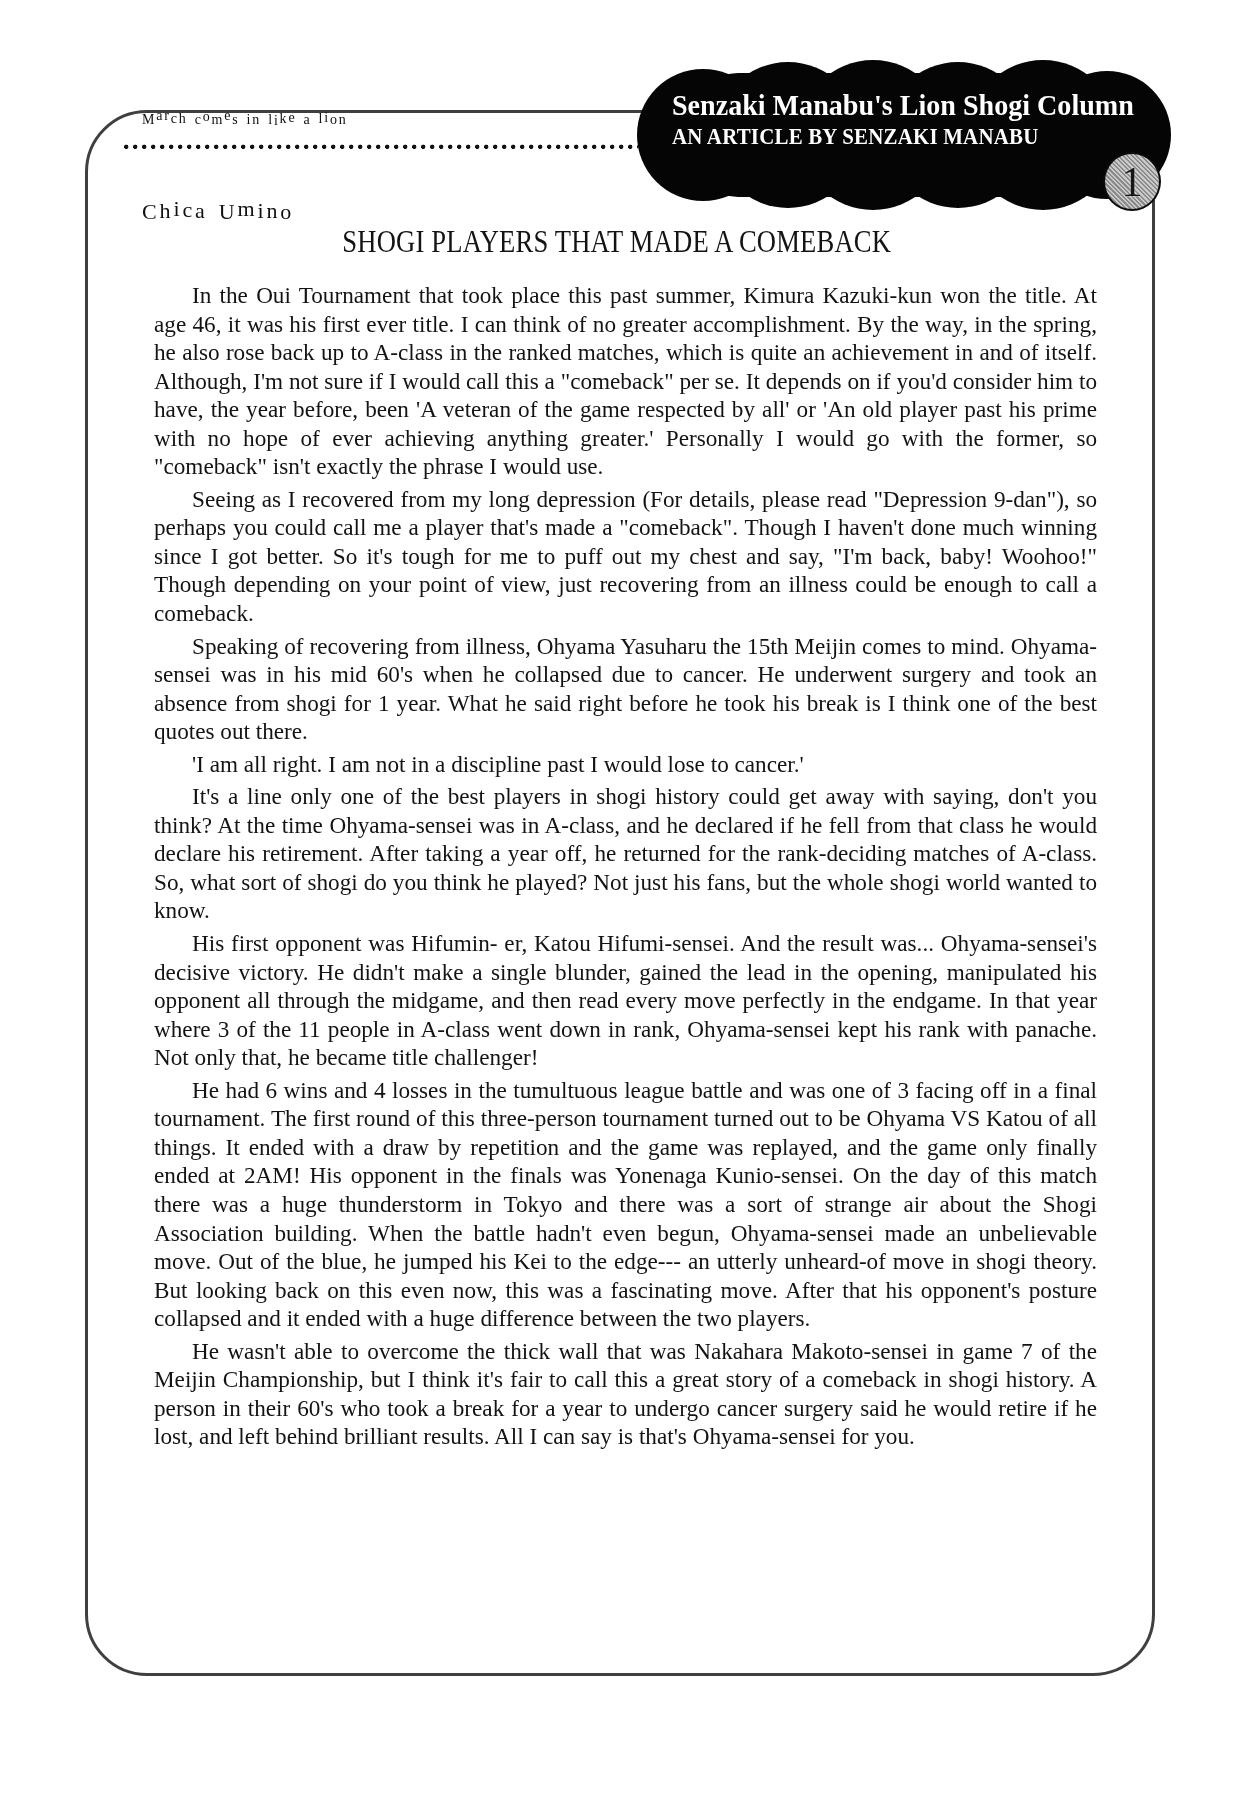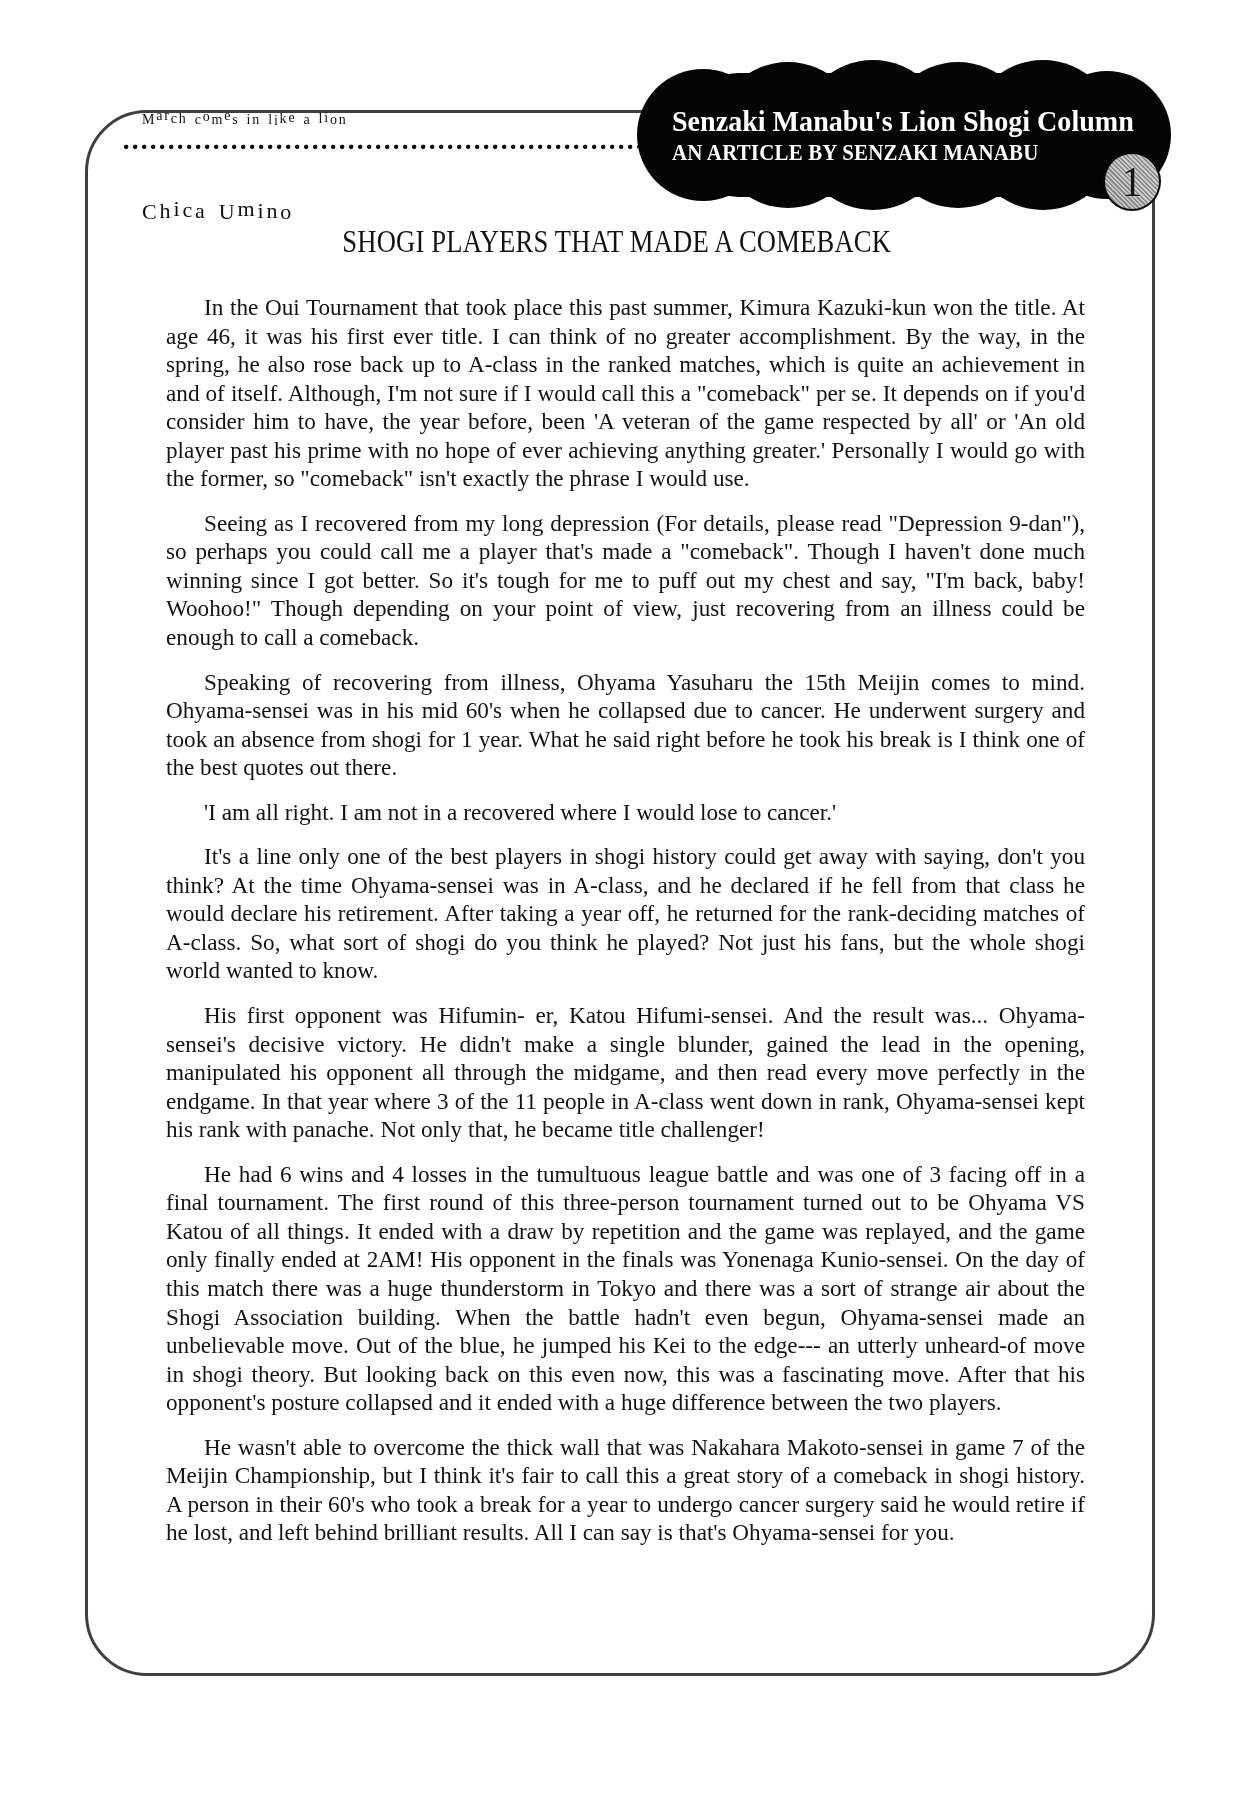--- a/index.html
+++ b/index.html
@@ -11,39 +11,39 @@
   .series-title{position:absolute;left:142px;top:110px;font-size:14px;letter-spacing:0.13em;
                 color:#101010;white-space:nowrap;}
   .dotted-divider{position:absolute;left:124px;top:144px;width:514px;height:6px;
                   background-image:radial-gradient(circle at 2.2px 2.8px,#131313 1.9px,transparent 2.5px);
                   background-size:9px 6px;background-repeat:repeat-x;}
   .author-name{position:absolute;left:142px;top:156px;font-size:22px;letter-spacing:0.13em;
                color:#101010;white-space:nowrap;margin-top:40px;}
   
   .cloud-banner{position:absolute;left:628px;top:55px;width:545px;height:160px;}
   .cloud-banner svg{display:block;width:100%;height:100%;}
-  .cloud-text{position:absolute;left:672px;top:90px;color:#ffffff;margin-top:16px;}
+  .cloud-text{position:absolute;left:672px;top:90px;color:#ffffff;}
   .cloud-title{font-size:28.5px;font-weight:600;white-space:nowrap;letter-spacing:0px;
                transform:scaleX(0.985);transform-origin:left center;}
   .cloud-subtitle{font-size:22.5px;font-weight:600;white-space:nowrap;letter-spacing:0.2px;
                   transform:scaleX(0.93);transform-origin:left center;margin-top:2px;}
   .page-number-badge{position:absolute;left:1103px;top:152px;width:58px;height:59px;border-radius:50%;
                      background-color:#a9a9a9;
                      background-image:repeating-linear-gradient(45deg,rgba(255,255,255,0.38) 0 1.6px,rgba(0,0,0,0.18) 1.6px 3.2px);
                      border:2.5px solid #0c0c0c;box-sizing:border-box;
                      display:flex;align-items:center;justify-content:center;}
   .page-number-badge span{font-size:42px;line-height:1;color:#161616;
                           text-shadow:0 0 2px rgba(255,255,255,0.7);}
   
   .article-title{position:absolute;left:85px;top:224px;width:1064px;text-align:center;}
   .article-title span{display:inline-block;font-size:31.5px;font-weight:500;white-space:nowrap;
                       transform:scaleX(0.845);transform-origin:center;letter-spacing:0.2px;color:#131313;}
   .article-body{position:absolute;left:150px;top:277px;width:951px;font-size:23.2px;
                 line-height:28.55px;text-align:justify;color:#131313;}
-  .article-body p{margin:16px;text-indent:38px;}
+  .article-body p{margin:4px;text-indent:38px;}
   .jitter span{display:inline-block;}
 </style>
 </head>
 <body>
 
 <div class="canvas">
 
   <div class="page-border"></div>
 
   <div class="series-title jitter"><span style="transform: translateY(2px);">M</span><span style="transform: translateY(-2px);">a</span><span style="transform: translateY(-2px);">r</span><span style="transform: translateY(1px);">c</span><span style="transform: translateY(1px);">h</span><span style="width: 0.5em; transform: translateY(3px);"> </span><span style="transform: translateY(2px);">c</span><span style="transform: translateY(-1px);">o</span><span style="transform: translateY(2px);">m</span><span style="transform: translateY(-2px);">e</span><span style="transform: translateY(2px);">s</span><span style="width: 0.5em; transform: translateY(3px);"> </span><span style="transform: translateY(2px);">i</span><span style="transform: translateY(2px);">n</span><span style="width: 0.5em; transform: translateY(1px);"> </span><span style="transform: translateY(2px);">l</span><span style="transform: translateY(3px);">i</span><span style="transform: translateY(1px);">k</span><span style="transform: translateY(0px);">e</span><span style="width: 0.5em; transform: translateY(2px);"> </span><span style="transform: translateY(2px);">a</span><span style="width: 0.5em; transform: translateY(0px);"> </span><span style="transform: translateY(1px);">l</span><span style="transform: translateY(0px);">i</span><span style="transform: translateY(2px);">o</span><span style="transform: translateY(2px);">n</span></div>
@@ -76,20 +76,20 @@
   </div>
 
   <div class="article-title">
     <span>SHOGI PLAYERS THAT MADE A COMEBACK</span>
   </div>
 
   <div class="article-body">
       <p>In the Oui Tournament that took place this past summer, Kimura Kazuki-kun won the title. At age 46, it was his first ever title. I can think of no greater accomplishment. By the way, in the spring, he also rose back up to A-class in the ranked matches, which is quite an achievement in and of itself. Although, I'm not sure if I would call this a "comeback" per se. It depends on if you'd consider him to have, the year before, been 'A veteran of the game respected by all' or 'An old player past his prime with no hope of ever achieving anything greater.' Personally I would go with the former, so "comeback" isn't exactly the phrase I would use.</p>
       <p>Seeing as I recovered from my long depression (For details, please read "Depression 9-dan"), so perhaps you could call me a player that's made a "comeback". Though I haven't done much winning since I got better. So it's tough for me to puff out my chest and say, "I'm back, baby! Woohoo!" Though depending on your point of view, just recovering from an illness could be enough to call a comeback.</p>
       <p>Speaking of recovering from illness, Ohyama Yasuharu the 15th Meijin comes to mind. Ohyama-sensei was in his mid 60's when he collapsed due to cancer. He underwent surgery and took an absence from shogi for 1 year. What he said right before he took his break is I think one of the best quotes out there.</p>
-      <p>'I am all right. I am not in a recovered where I would lose to cancer.'</p>
+      <p>'I am all right. I am not in a discipline past I would lose to cancer.'</p>
       <p>It's a line only one of the best players in shogi history could get away with saying, don't you think? At the time Ohyama-sensei was in A-class, and he declared if he fell from that class he would declare his retirement. After taking a year off, he returned for the rank-deciding matches of A-class. So, what sort of shogi do you think he played? Not just his fans, but the whole shogi world wanted to know.</p>
       <p>His first opponent was Hifumin- er, Katou Hifumi-sensei. And the result was... Ohyama-sensei's decisive victory. He didn't make a single blunder, gained the lead in the opening, manipulated his opponent all through the midgame, and then read every move perfectly in the endgame. In that year where 3 of the 11 people in A-class went down in rank, Ohyama-sensei kept his rank with panache. Not only that, he became title challenger!</p>
       <p>He had 6 wins and 4 losses in the tumultuous league battle and was one of 3 facing off in a final tournament. The first round of this three-person tournament turned out to be Ohyama VS Katou of all things. It ended with a draw by repetition and the game was replayed, and the game only finally ended at 2AM! His opponent in the finals was Yonenaga Kunio-sensei. On the day of this match there was a huge thunderstorm in Tokyo and there was a sort of strange air about the Shogi Association building. When the battle hadn't even begun, Ohyama-sensei made an unbelievable move. Out of the blue, he jumped his Kei to the edge--- an utterly unheard-of move in shogi theory. But looking back on this even now, this was a fascinating move. After that his opponent's posture collapsed and it ended with a huge difference between the two players.</p>
       <p>He wasn't able to overcome the thick wall that was Nakahara Makoto-sensei in game 7 of the Meijin Championship, but I think it's fair to call this a great story of a comeback in shogi history. A person in their 60's who took a break for a year to undergo cancer surgery said he would retire if he lost, and left behind brilliant results. All I can say is that's Ohyama-sensei for you.</p>
     </div>
 
 </div>
 
 </body></html>

